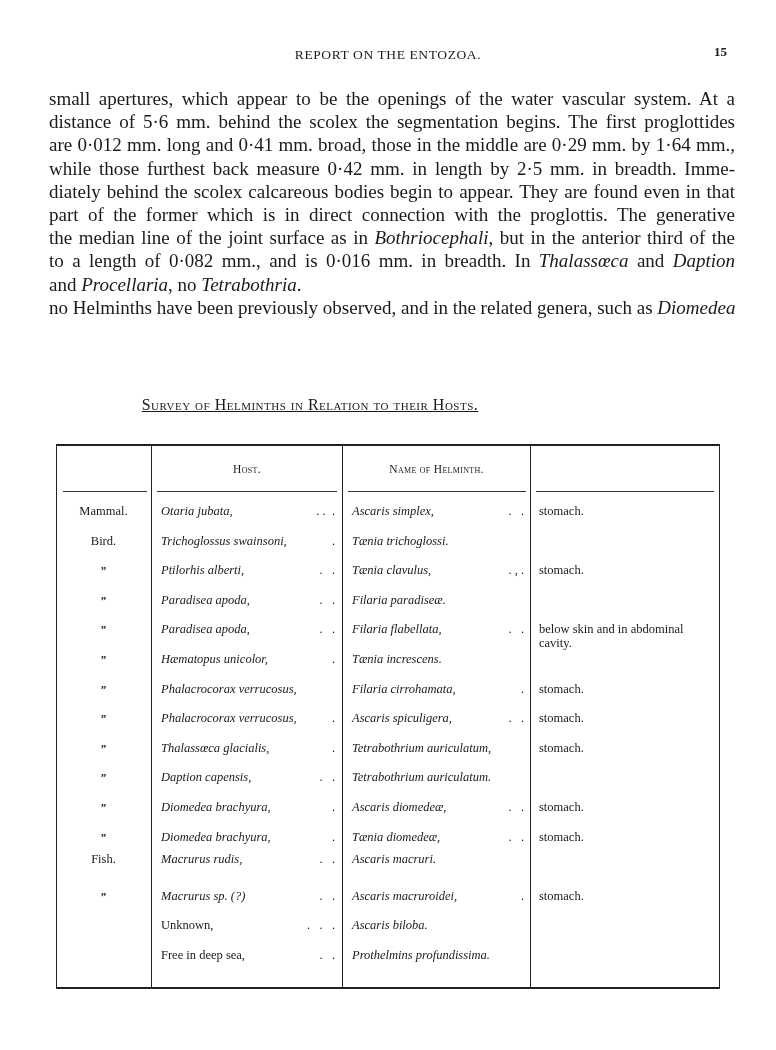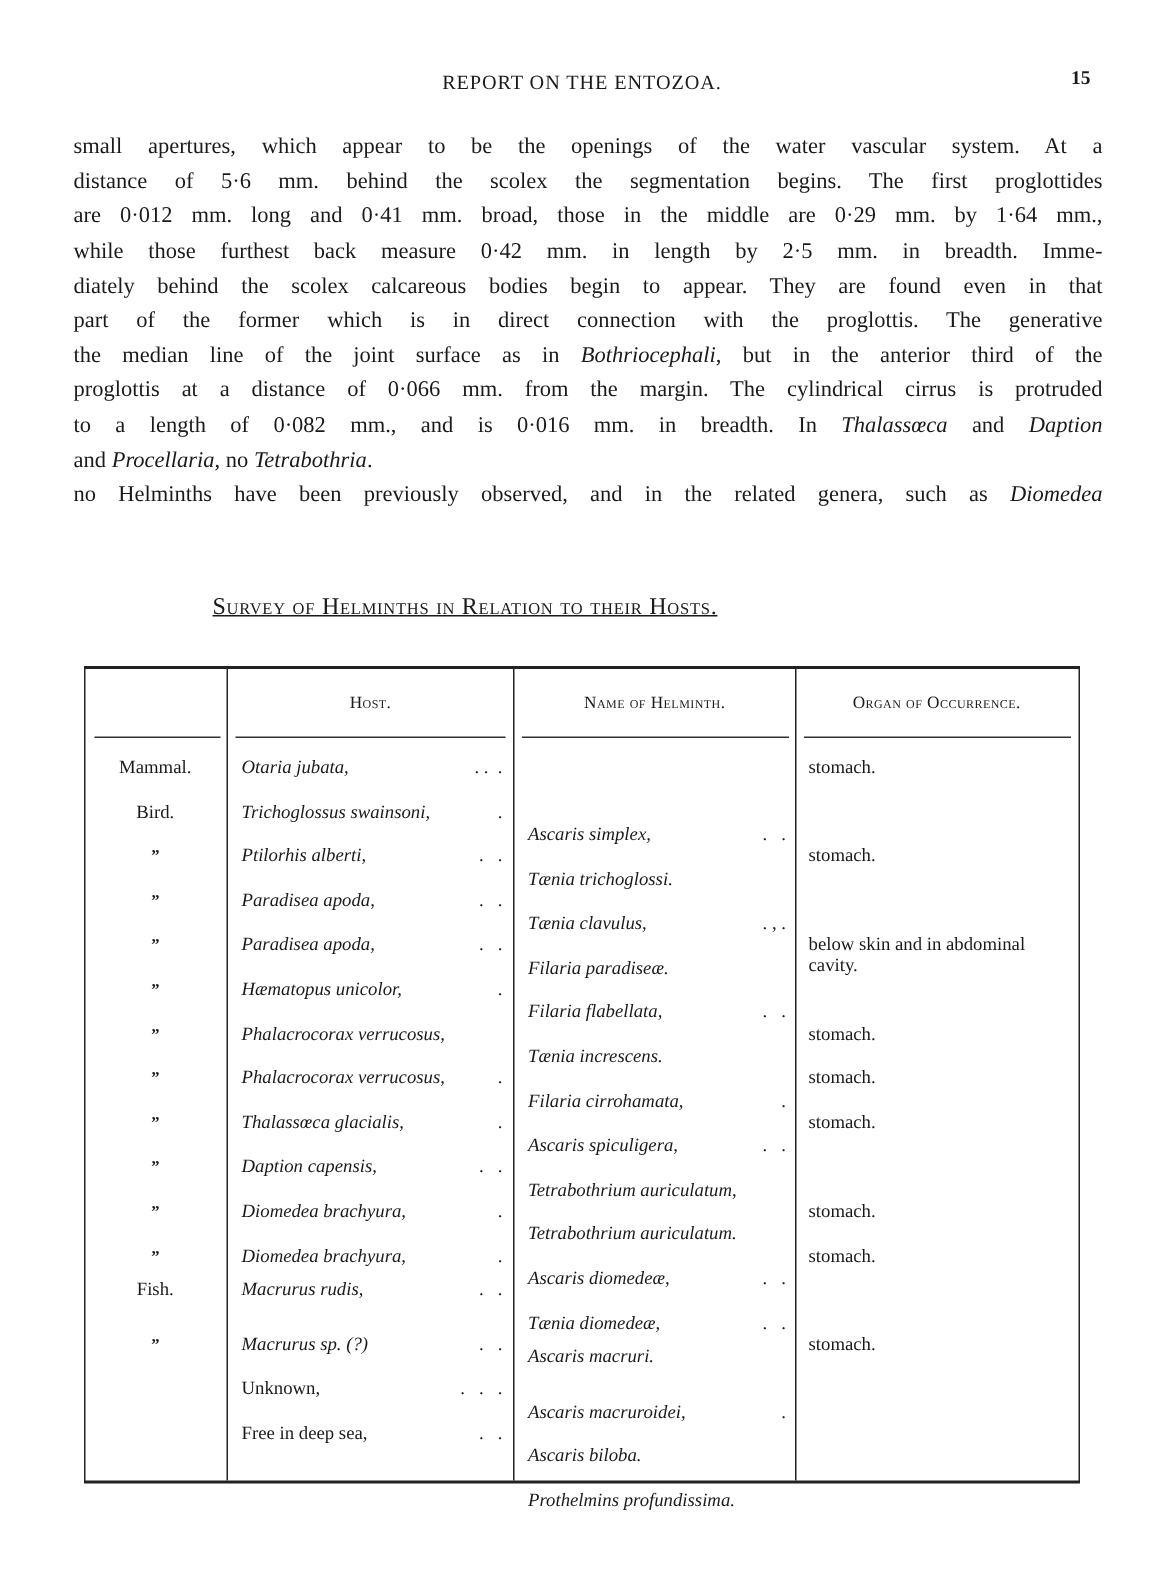--- a/index.html
+++ b/index.html
@@ -1,74 +1,72 @@
 <!DOCTYPE html>
 <html><head>
 <meta charset="utf-8">
 <style>
   html, body { margin: 0; padding: 0; background: #ffffff; }
   body { width: 776px; height: 1050px; position: relative; overflow: hidden; color: #1a1a1a;
          font-family: "Liberation Serif", "DejaVu Serif", serif; }
   .header { position: absolute; top: 44px; left: 49px; width: 678px; height: 24px; }
   .running-title { position: absolute; left: 0; right: 0; text-align: center; font-size: 13.5px; letter-spacing: 0.6px; top: 3px; }
   .page-number { position: absolute; right: 0; top: 0; font-size: 13px; font-weight: bold; }
-  .body-text { position: absolute; top: 87px; left: 49px; width: 686px; font-size: 15px; line-height: 23.2px; text-align: justify; }
+  .body-text { position: absolute; top: 87px; left: 49px; width: 686px; font-size: 19px; line-height: 23.2px; text-align: justify; }
   .body-text .line { display: block; white-space: nowrap; text-align-last: justify; text-align: justify; }
   .body-text .line.last { text-align-last: left; }
   i { font-style: italic; }
   .table-title { position: absolute; top: 396px; left: 0; width: 620px; text-align: center; font-size: 16px; font-variant: small-caps; letter-spacing: 0.5px; text-decoration: underline; }
   .table-wrap { position: absolute; top: 444px; left: 56px; width: 664px; height: 545px; border-top: 2px solid #222; border-bottom: 2px solid #222; border-left: 1.5px solid #222; border-right: 1.5px solid #222; box-sizing: border-box; }
   .vline { position: absolute; top: 0; bottom: 0; width: 0; border-left: 1.5px solid #222; }
   .head-row { position: absolute; top: 0; left: 0; right: 0; height: 46px; }
   .head-cell { position: absolute; top: 0; height: 62px; line-height: 46px; text-align: center; font-size: 11.5px; font-variant: small-caps; letter-spacing: 0.3px; }
   .head-rule { position: absolute; top: 45px; height: 0; border-top: 1.5px solid #333; }
   .rows { position: absolute; top: 58px; left: 0; right: 0; }
   .row { position: absolute; left: 0; right: 0; height: 26px; font-size: 12.5px; }
   .cell { position: absolute; top: 0; white-space: nowrap; }
   .c-class { left: 0; width: 93px; text-align: center; }
   .c-host { left: 104px; width: 180px; }
-  .c-helm { left: 295px; width: 180px; margin-top: 45px; }
+  .c-helm { left: 295px; width: 180px; }
   .c-organ { left: 482px; width: 178px; white-space: normal; line-height: 14px; }
   .dots { position: absolute; top: 0; letter-spacing: 0; }
   .ditto { font-size: 11px; font-weight: bold; }
 </style>
 </head>
 <body>
 
 <div class="header">
   <div class="running-title">REPORT ON THE ENTOZOA.</div>
   <div class="page-number">15</div>
 </div>
 
 <div class="body-text" id="body-text">
     <span class="line"><span>small apertures, which appear to be the openings of the water vascular system.   At a</span></span>
     <span class="line"><span>distance of 5·6 mm. behind the scolex the segmentation begins.   The first proglottides</span></span>
     <span class="line"><span>are 0·012 mm. long and 0·41 mm. broad, those in the middle are 0·29 mm. by 1·64 mm.,</span></span>
     <span class="line"><span>while those furthest back measure 0·42 mm. in length by 2·5 mm. in breadth.   Imme-</span></span>
     <span class="line"><span>diately behind the scolex calcareous bodies begin to appear.   They are found even in that</span></span>
     <span class="line"><span>part of the former which is in direct connection with the proglottis.   The generative</span></span>
     <span class="line"><span>the median line of the joint surface as in </span><i>Bothriocephali</i><span>, but in the anterior third of the</span></span>
-    <span class="line"><span>proglottis at a distance of 0·066 mm. from the margin.   The cylindrical cirrus is protruded</span></span>
     <span class="line"><span>to a length of 0·082 mm., and is 0·016 mm. in breadth.   In </span><i>Thalassœca</i><span> and </span><i>Daption</i></span>
     <span class="line last"><span>and </span><i>Procellaria</i><span>, no </span><i>Tetrabothria</i><span>.</span></span>
     <span class="line"><span>no Helminths have been previously observed, and in the related genera, such as </span><i>Diomedea</i></span>
   </div>
 
 <div class="table-title">Survey of Helminths in Relation to their Hosts.</div>
 
 <div class="table-wrap">
   <div class="vline" style="left:94px"></div>
   <div class="vline" style="left:285px"></div>
   <div class="vline" style="left:473px"></div>
 
   <div class="head-row">
     <div class="head-cell" style="left:0;width:94px"></div>
     <div class="head-cell" style="left:95px;width:190px">Host.</div>
     <div class="head-cell" style="left:286px;width:187px">Name of Helminth.</div>
-    <div class="head-cell" style="left:474px;width:187px">Organ of Occurrence.</div>
     <div class="head-rule" style="left:6px;width:84px"></div>
     <div class="head-rule" style="left:100px;width:180px"></div>
     <div class="head-rule" style="left:291px;width:178px"></div>
     <div class="head-rule" style="left:479px;width:178px"></div>
   </div>
 
   <div class="rows" id="table-rows">
       <div class="row" style="top: 0px;">
         <div class="cell c-class"><span>Mammal.</span></div>
         <div class="cell c-host"><i>Otaria jubata,</i><span class="dots" style="right: 6px; white-space: pre;">. .  .</span></div>

